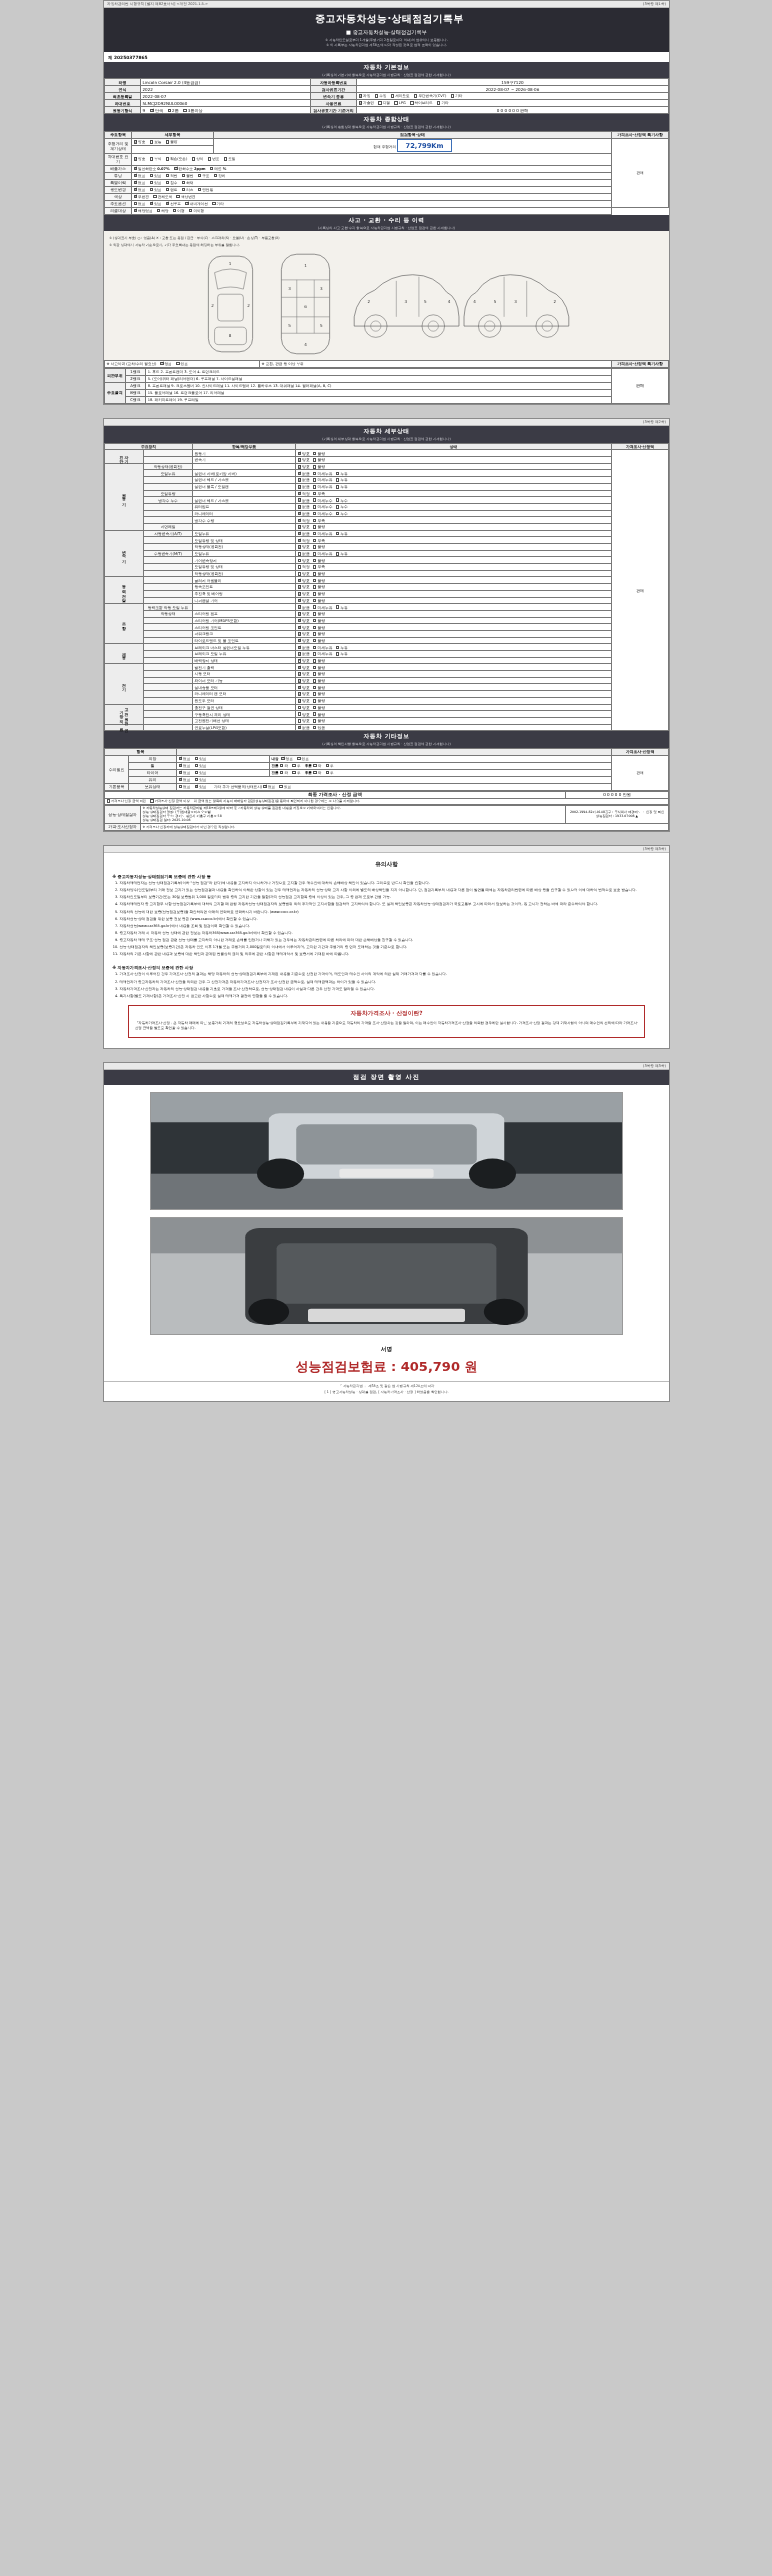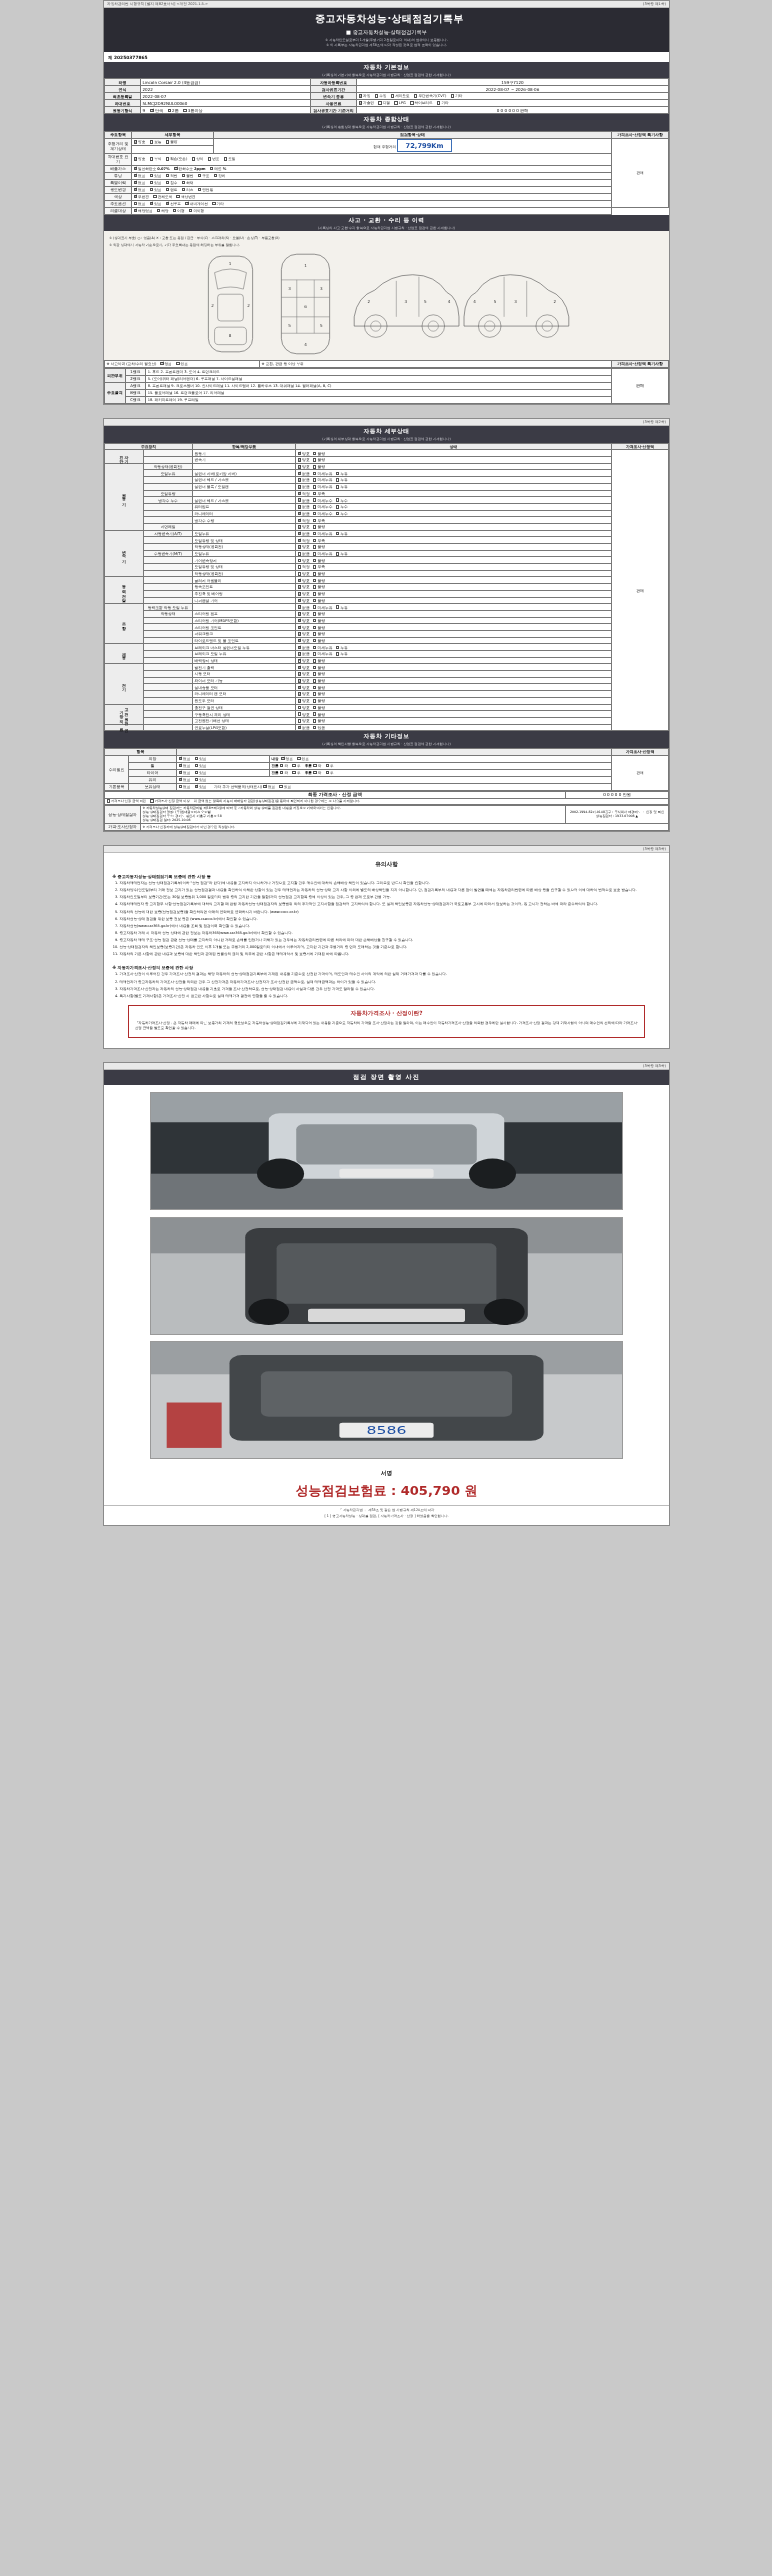--- a/index.html
+++ b/index.html
@@ -837,31 +837,20 @@
       <svg width="100%" height="100%" viewBox="0 0 600 230" preserveAspectRatio="none">
         <rect width="600" height="230" fill="#b9bcbe"></rect>
         <rect x="0" y="0" width="600" height="70" fill="#8d9194"></rect>
         <rect x="120" y="20" width="360" height="190" rx="18" fill="#3a3d40"></rect>
         <rect x="160" y="50" width="280" height="120" rx="10" fill="#55595c"></rect>
         <rect x="200" y="180" width="200" height="26" rx="4" fill="#d8d8d8"></rect>
         <circle cx="150" cy="186" r="26" fill="#17191b"></circle>
         <circle cx="450" cy="186" r="26" fill="#17191b"></circle>
       </svg>
     </div>
-    <div class="photo">
-      <svg width="100%" height="100%" viewBox="0 0 600 230" preserveAspectRatio="none" style="font-size:9px">
-        <rect width="600" height="230" fill="#c7c9cb"></rect>
-        <rect x="0" y="0" width="600" height="64" fill="#9b9fa2"></rect>
-        <rect x="100" y="26" width="400" height="170" rx="16" fill="#43474a"></rect>
-        <rect x="140" y="58" width="320" height="90" rx="10" fill="#5e6265"></rect>
-        <rect x="240" y="160" width="120" height="30" rx="4" fill="#ececec"></rect>
-        <text x="300" y="182" font-size="20" text-anchor="middle" fill="#1d4ea2" font-family="DejaVu Sans, sans-serif">8586</text>
-        <rect x="20" y="120" width="70" height="90" fill="#b02a2a" opacity="0.85"></rect>
-      </svg>
-    </div>
   </div>
 
   <div class="sign">서명</div>
   <div class="fee">
     <span>성능점검보험료 :</span>
     <span>405,790 원</span>
   </div>
   <div class="footnote">
     <div>「 자동차관리법 」 제58조 및 같은 법 시행규칙 제120조에 따라</div>
     <div>[ 1 ] 중고자동차성능 · 상태를 점검, [ 자동차가격조사 · 산정 ] 하였음을 확인합니다.</div>

